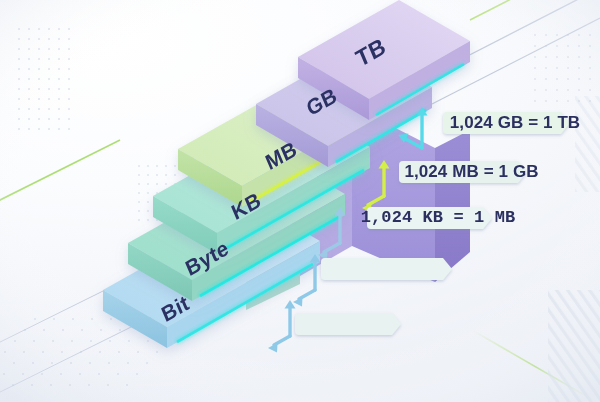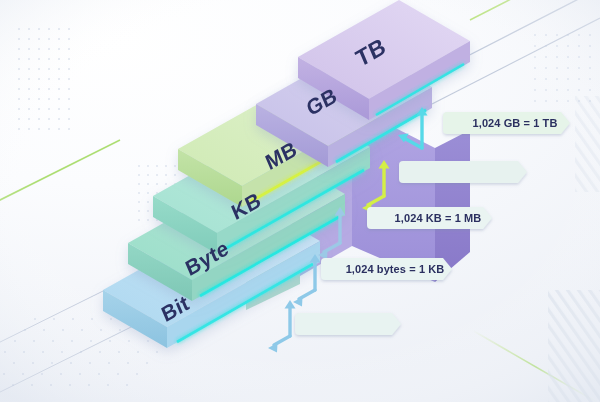--- a/index.html
+++ b/index.html
@@ -23,21 +23,21 @@
   .dotgrid i{
     position:absolute;width:2px;height:2px;border-radius:50%;
     background:#c3cee0;
   }
 
   
   #scene{position:absolute;left:0;top:0;width:600px;height:402px;}
 
   .lbl{
     position:absolute;white-space:nowrap;
-    font-size:11px;font-weight:700;color:#2b3060;
+    font-size:17px;font-weight:700;color:#2b3060;
     letter-spacing:.1px;
     display:flex;align-items:center;justify-content:center;
     height:21px;padding:0 11px;
   }
 
   .steptext{
     position:absolute;
     font-weight:800;color:#2b3163;
     letter-spacing:.4px;
     transform-origin:0 0;
@@ -508,20 +508,20 @@
 
   <div class="steptext" style="left:262px;top:153px;font-size:21px;transform:rotate(-30deg) skewX(-7deg);">MB</div>
 
   <div class="steptext" style="left:228px;top:203px;font-size:21px;transform:rotate(-30deg) skewX(-7deg);">KB</div>
 
   <div class="steptext" style="left:182px;top:259px;font-size:21px;transform:rotate(-30deg) skewX(-7deg);">Byte</div>
 
   <div class="steptext" style="left:158px;top:305px;font-size:21px;transform:rotate(-30deg) skewX(-7deg);">Bit</div>
 
 
-  <div class="lbl" style="left:322px;top:258px;width:124px;">1,024 bytes = 1 KB</div>
-
-  <div class="lbl" style="left:368px;top:207px;width:118px;">1,024 KB = 1 MB</div>
-
+
+  <div class="lbl" style="left:368px;top:207px;width:118px;font-family:Liberation Mono, monospace;">1,024 KB = 1 MB</div>
+
+  <div class="lbl" style="left:400px;top:161px;width:121px;">1,024 MB = 1 GB</div>
 
   <div class="lbl" style="left:444px;top:112px;width:120px;">1,024 GB = 1 TB</div>
 
 </div>
 
 </body></html>

